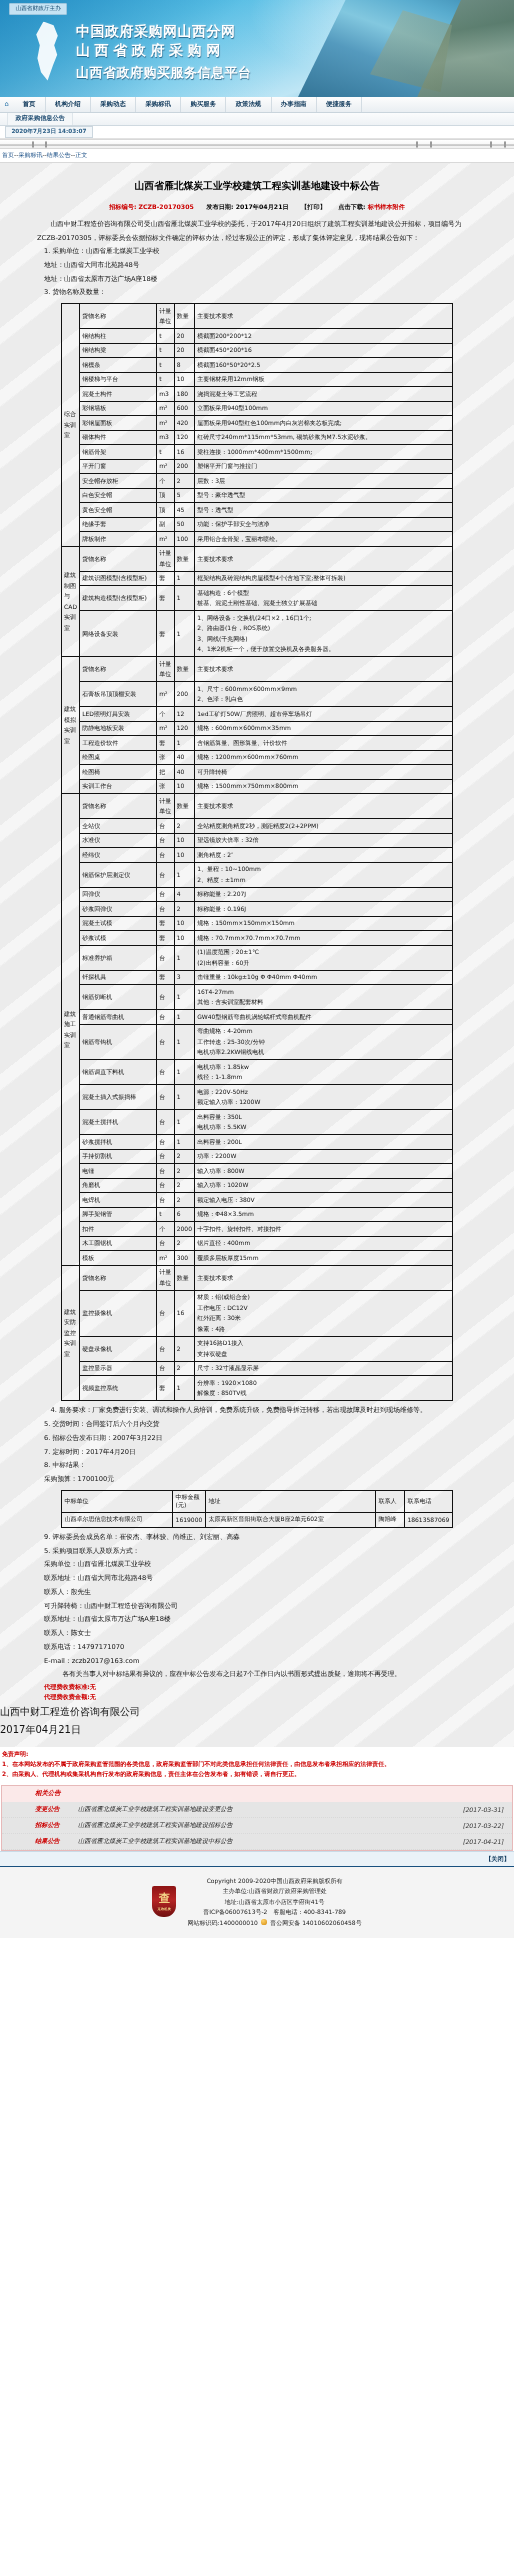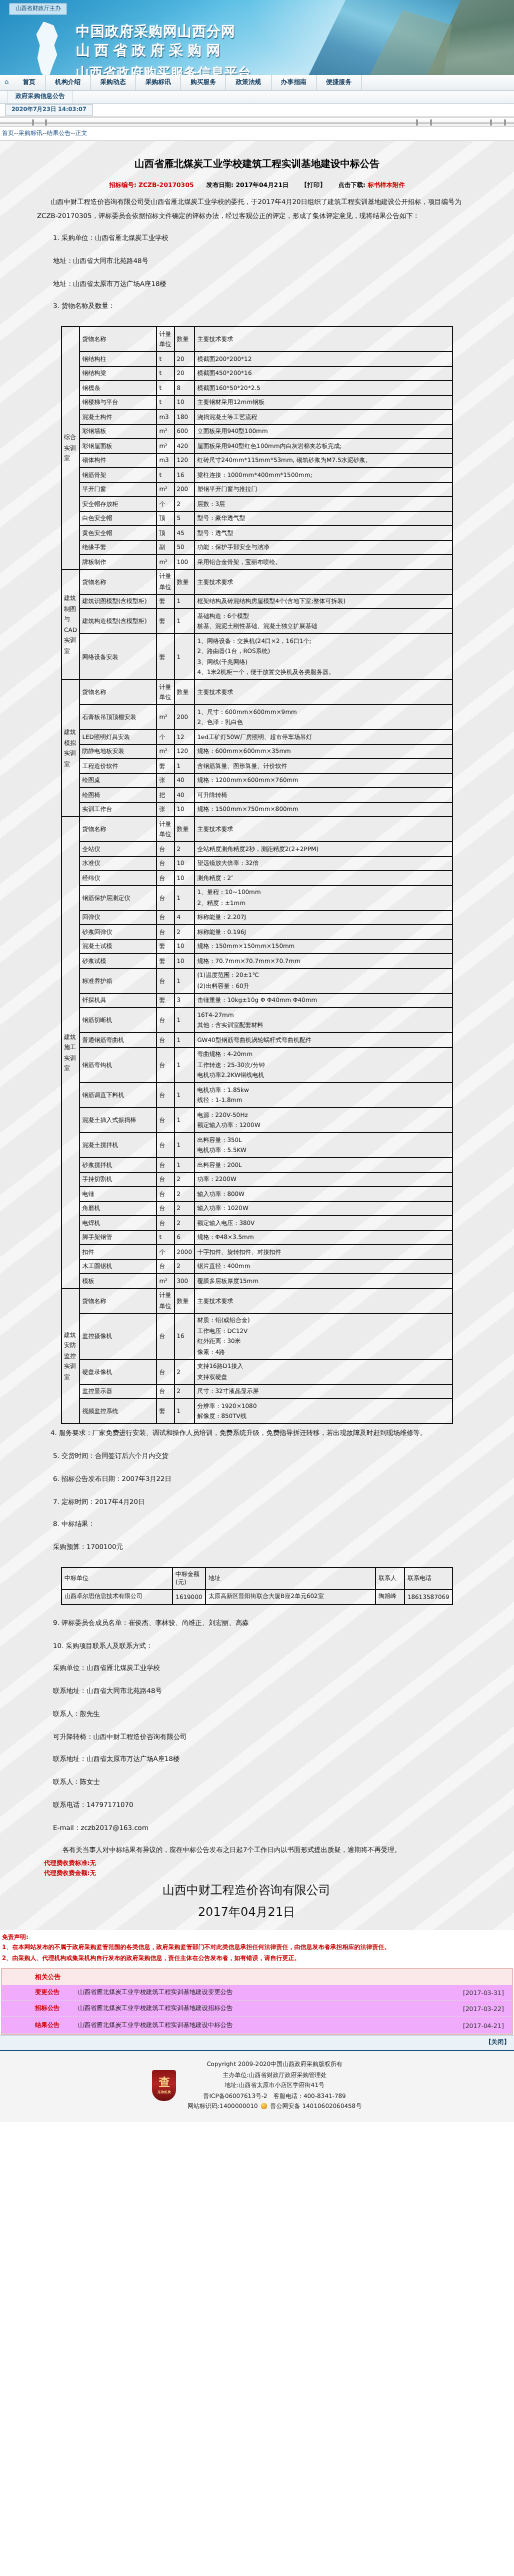--- a/index.html
+++ b/index.html
@@ -8,21 +8,21 @@
     width: 514px;
     font-family: "DejaVu Sans", sans-serif;
     font-size: 6.2px;
     background: #ffffff;
     color: #000;
   }
   .page { width:514px; position:relative; }
 
   
   .banner {
-    height: 75px; width:514px; position:relative; overflow:hidden;
+    height: 97px; width:514px; position:relative; overflow:hidden;
     background: linear-gradient(160deg,#2aa3d8 0%, #55bde4 28%, #8fd4ee 52%, #bfe6f5 70%, #5ea9c9 88%, #3c7fa0 100%);
   }
   .banner .sky {
     position:absolute; inset:0;
     background:
       radial-gradient(ellipse 216px 103px at 78% 14%, rgba(255,255,255,.55), transparent 70%),
       radial-gradient(ellipse 155px 82px at 95% 40%, rgba(200,225,235,.55), transparent 70%),
       linear-gradient(135deg, rgba(30,120,175,.55) 0%, rgba(90,190,230,.15) 40%, rgba(255,255,255,0) 60%);
   }
   .banner .river {
@@ -146,21 +146,21 @@
   .meta .blk { color:#111; margin-left:10.3px; }
   .meta .lbl { color:#111; margin-left:10.3px; }
   .meta a { color:#cc0000; text-decoration:none; }
 
   .para {
     font-size:6.7px; line-height:2.05; color:#111;
     padding: 0 37px; text-indent:2em; margin:0;
   }
   .para-idt { text-indent:2em;margin-left:12px; }
   .item {
-    font-size:6.7px; line-height:2.05; color:#111; padding-left:44px; margin:9px;
+    font-size:6.7px; line-height:2.05; color:#111; padding-left:44px; margin:0;
   }
 
   
   .tbl-wrap { padding: 3.1px 0 3.1px 0; display:flex; justify-content:center; }
   table.goods {
     border-collapse:collapse;
     width: 392px;
     background: transparent;
     font-size:6px;
   }
@@ -182,29 +182,29 @@
 
   
   table.result {
     border-collapse:collapse; width:392px; font-size:6px;
   }
   table.result td { border:0.5px solid #111; padding:2.6px 2.6px; color:#111; vertical-align:middle; }
   .r-h { line-height:1.3; }
 
   
   .rednote { color:#cc0000; font-weight:bold; font-size:6.2px; padding-left:44px; line-height:1.65; }
-  .signoff { text-align:center; padding-right:29px; font-size:12px; line-height:1.85; color:#111;padding-left:8px; }
+  .signoff { text-align:left; padding-right:29px; font-size:10px; line-height:1.85; color:#111; }
 
   
   .disclaimer {
     background:#fff; padding:2.1px 2.1px 3.1px 2.1px; font-size:6px;
     color:#cc0000; font-weight:bold; line-height:1.7;
   }
   
-  .related-box { border:0.5px solid #e7b9b9; margin:2.1px 1px 0 1px; background:#f0abfc; }
+  .related-box { border:0.5px solid #e7b9b9; margin:2.1px 1px 0 1px; background:#e5e5e5;font-style:italic; }
   .related-hd {
     background:#fbe9e9; color:#cc0000; font-weight:bold; font-size:6.4px;
     padding:3.6px 0 3.6px 33px;
   }
   .rel-row {
     display:flex; align-items:center; padding:3.1px 8.2px 3.1px 33px;
     border-bottom:0.5px dotted #d9d9d9; font-size:6.2px;
   }
   .rel-tag { color:#cc0000; font-weight:bold; width:43px; flex:none; }
   .rel-title { flex:1; color:#222; }
@@ -1164,21 +1164,21 @@
             <td>1619000</td>
             <td>太原高新区晋阳街联合大厦B座2单元602室</td>
             <td>陶旭峰</td>
             <td>18613587069</td>
           </tr>
         </tbody>
       </table>
     </div>
 
     <p class="item">9. 评标委员会成员名单：崔俊杰、李林骏、尚维正、刘宏丽、高淼</p>
-    <p class="item">10. 采购项目联系人及联系方式：</p>
+    <p class="item">5. 采购项目联系人及联系方式：</p>
     <p class="item">采购单位：山西省雁北煤炭工业学校</p>
     <p class="item">联系地址：山西省大同市北苑路48号</p>
     <p class="item">联系人：殷先生</p>
     <p class="item">可升降转椅：山西中财工程造价咨询有限公司</p>
     <p class="item">联系地址：山西省太原市万达广场A座18楼</p>
     <p class="item">联系人：陈女士</p>
     <p class="item">联系电话：14797171070</p>
     <p class="item">E-mail：zczb2017@163.com</p>
 
     <p class="para para-idt">各有关当事人对中标结果有异议的，应在中标公告发布之日起7个工作日内以书面形式提出质疑，逾期将不再受理。</p>

